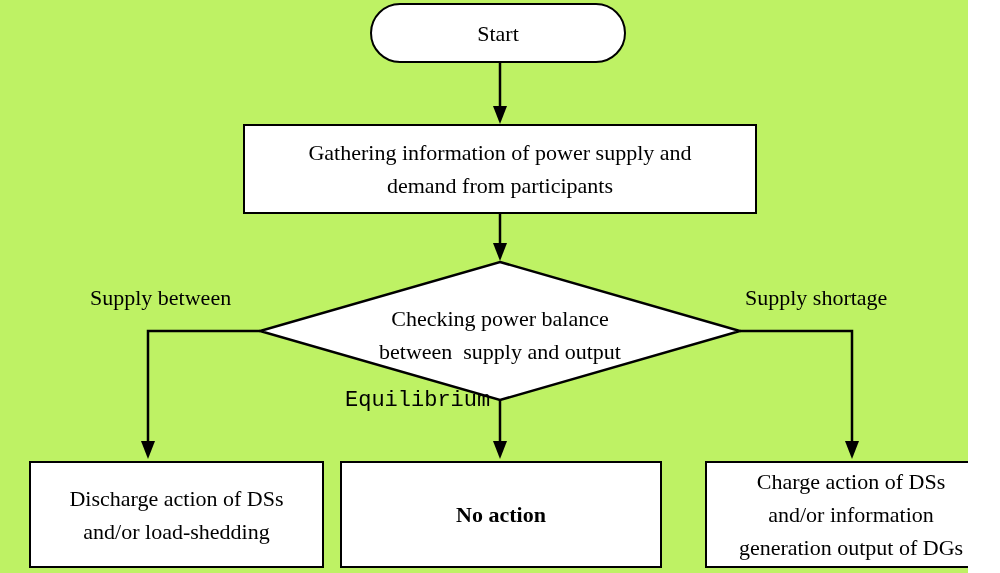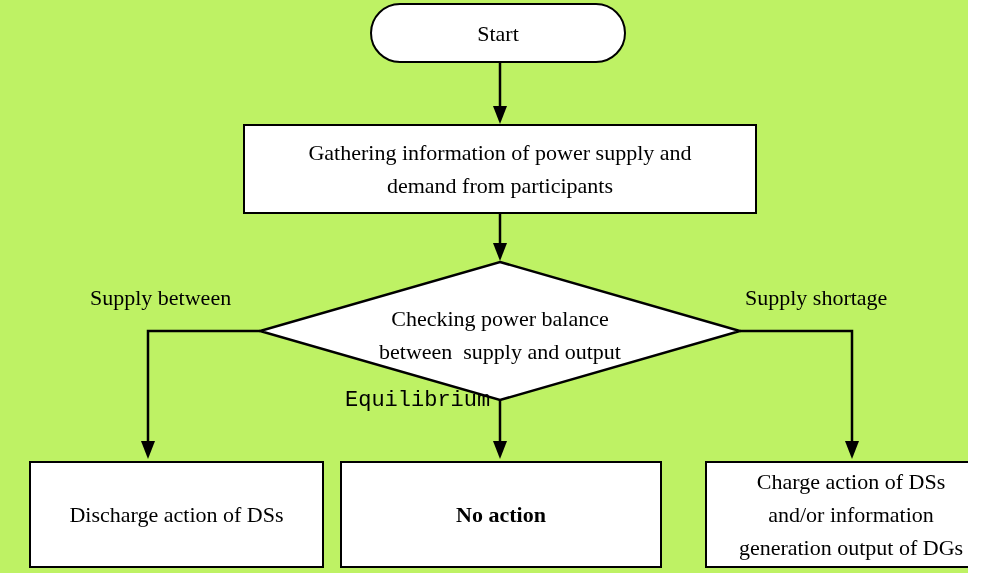--- a/index.html
+++ b/index.html
@@ -97,20 +97,21 @@
     <div class="line">Checking power balance</div>
     <div class="line">between  supply and output</div>
   </div>
 
   <div class="edge-label label-shortage">Supply between</div>
   <div class="edge-label label-equilibrium">Equilibrium</div>
   <div class="edge-label label-surplus">Supply shortage</div>
 
   <div class="node rect-discharge">
     <div class="line">Discharge action of DSs</div>
+    <div class="line">and/or load-shedding</div>
   </div>
 
   <div class="node rect-noaction">
     <div class="line">No action</div>
   </div>
 
   <div class="node rect-charge">
     <div class="line">Charge action of DSs</div>
     <div class="line">and/or information</div>
     <div class="line">generation output of DGs</div>

